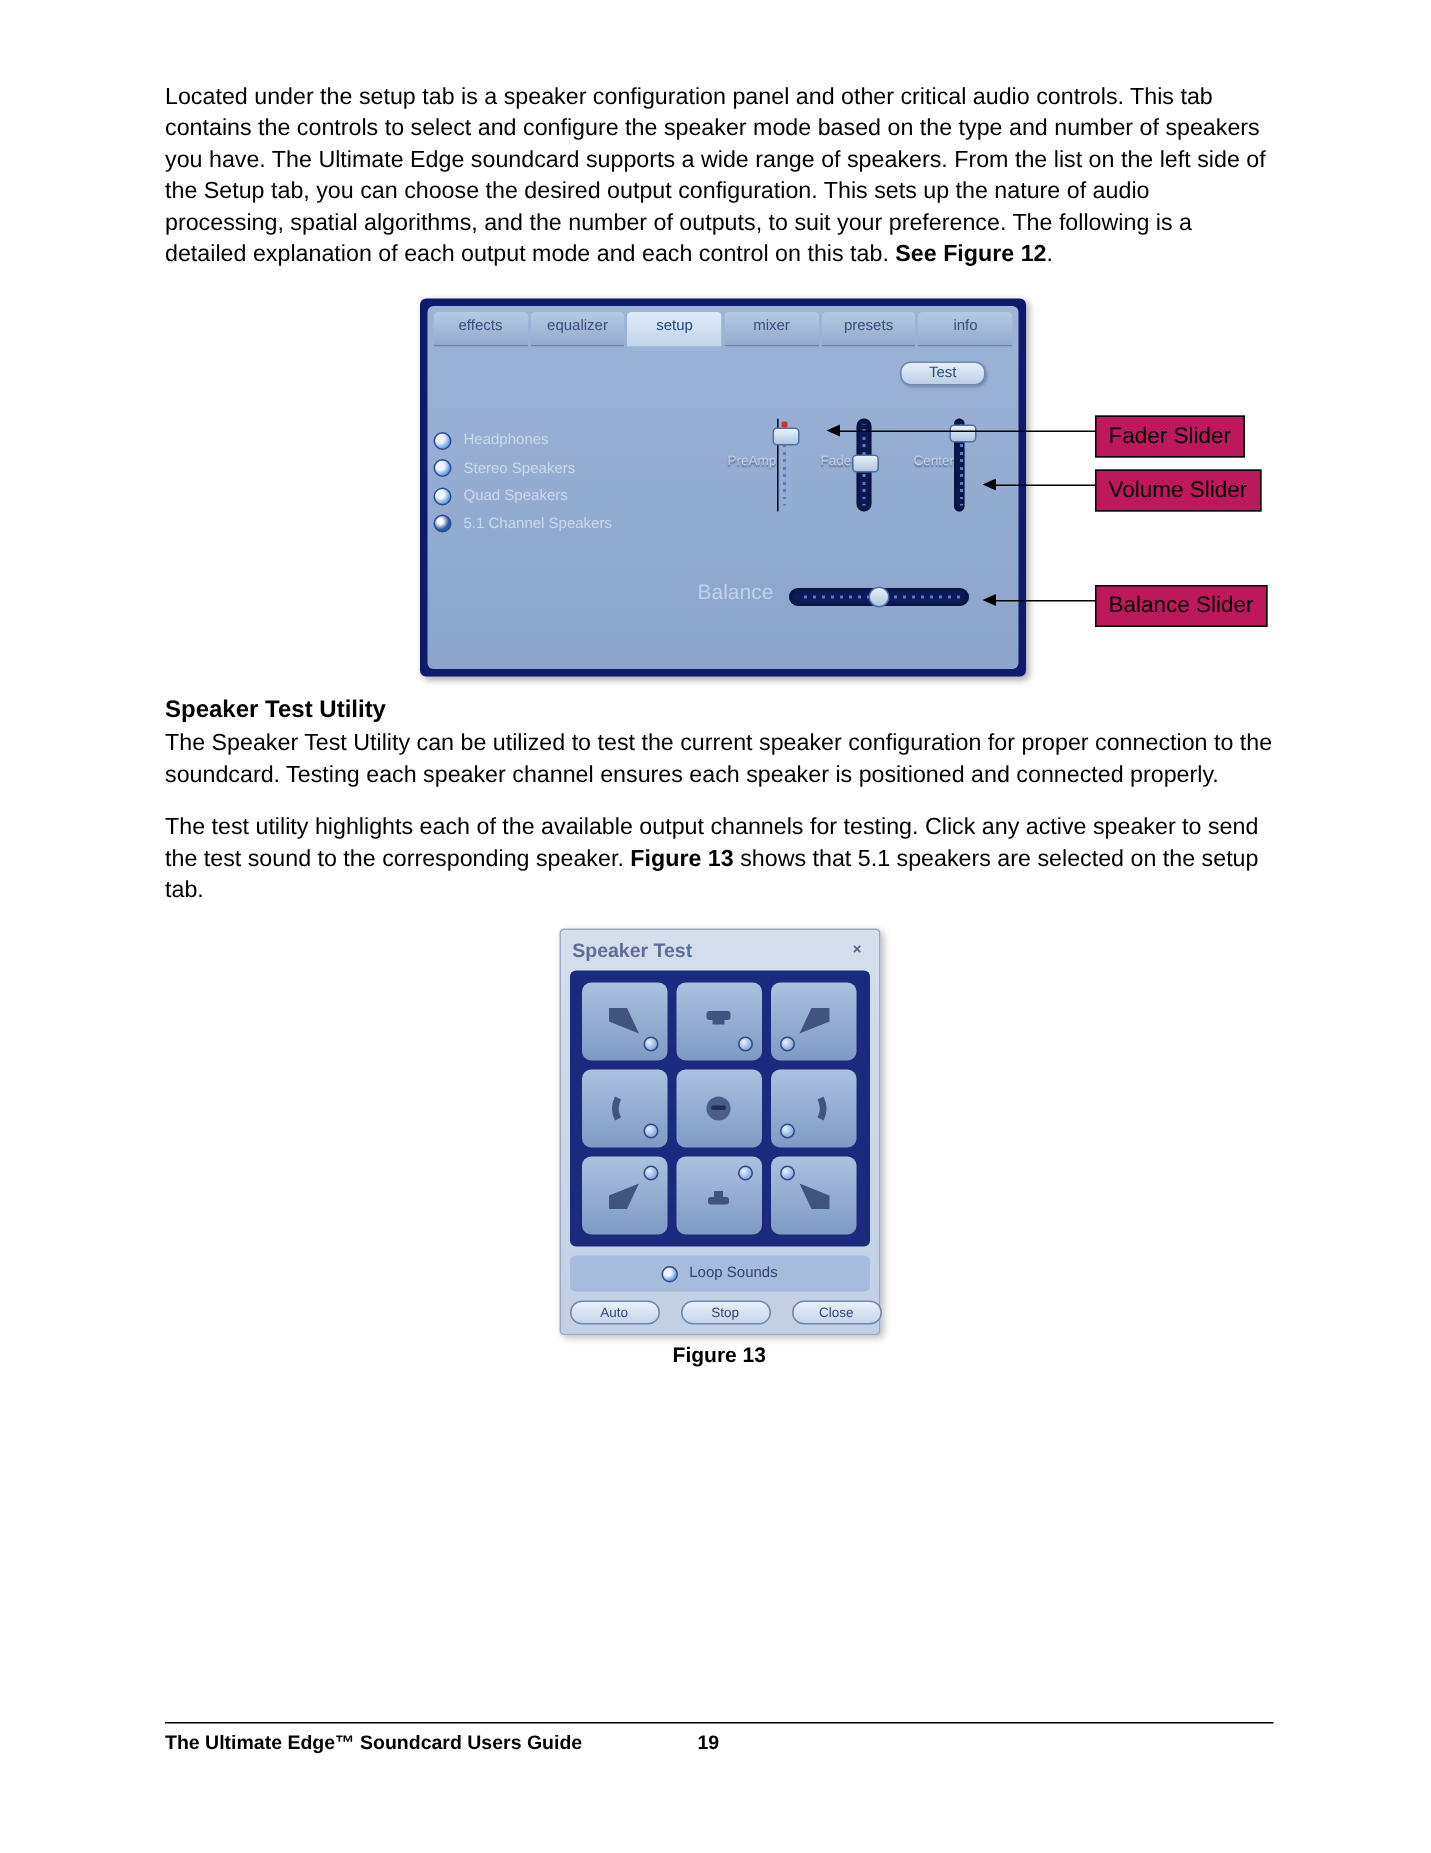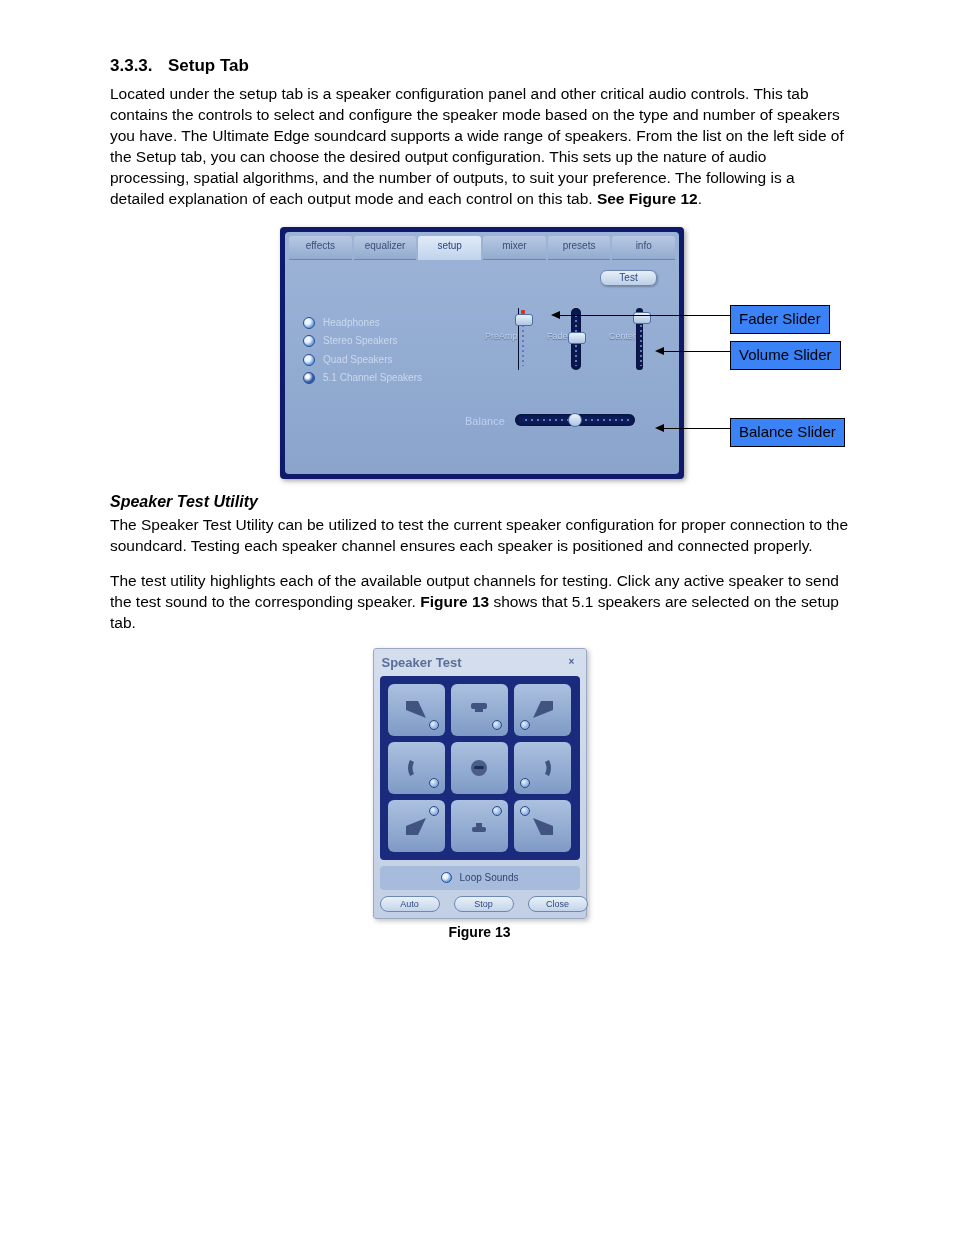--- a/index.html
+++ b/index.html
@@ -2,52 +2,52 @@
 <html><head>
 <meta charset="utf-8">
 <style>
 body{margin:0;background:#fff;font-family:Arial,Helvetica,sans-serif;font-size:15.5px;line-height:1.35;color:#000}
 .page{width:954px;height:1235px;margin:0 auto;padding:55px 105px 0 110px;box-sizing:border-box;position:relative}
 .header-bar{font-size:15.5px;padding-bottom:4px;border-bottom:4px double #000;margin-bottom:40px}
 .section-title{font-size:17px;font-weight:bold;margin:0 0 6px}
 .section-num{display:inline-block;width:58px}
 p{margin:0 0 14px}
 .fig-caption{text-align:center;font-weight:bold;font-size:14px;margin:3px 0 24px}
-.subsection-title{font-style:italic;font-weight:bold;font-size:16px;margin:12px 0 2px}
+.subsection-title{font-weight:bold;font-size:16px;margin:12px 0 2px}
 
 
 .fig12-wrap{position:relative;width:580px;margin:18px 0 2px 170px}
 .panel{width:400px;background:#0f1a6a;border:2px solid #0f1a6a;border-radius:4px;box-shadow:2px 2px 5px rgba(0,0,0,.35);position:relative}
 .panel-inner{background:linear-gradient(#9db4d7,#8aa4cc);border-radius:4px;margin:3px;padding:0 0 10px;min-height:232px;position:relative;overflow:hidden}
 .tabs{display:flex;gap:2px;padding:4px 4px 0 4px}
 .tab{flex:1;background:linear-gradient(#b7c9e3,#93abce);font-size:10px;color:#3a4d7b;text-align:center;padding:3px 0 6px;border-radius:3px 3px 0 0;border-bottom:1px solid #6d86b1;cursor:default}
 .tab.active{background:linear-gradient(#e0ebf7,#c2d4ec);color:#26467e;border-bottom:1px solid #c2d4ec}
 .panel-body{position:relative;padding:18px 12px 10px 28px;font-size:10px;color:#334e84}
 .test-btn{position:absolute;top:10px;right:22px;width:55px;height:14px;font-size:10px;line-height:13px;text-align:center;color:#274a80;background:linear-gradient(#e8f0f9,#bccfe6);border-radius:7px;border:1px solid #6b88b7;box-shadow:1px 1px 2px rgba(0,0,0,.25)}
-.radio-list{position:absolute;top:56px;left:18px}
+.radio-list{position:absolute;top:56px;left:4px}
 .radio-row{display:flex;align-items:center;margin-bottom:5px;font-size:10px;color:#ccd8ee}
 .radio{width:10px;height:10px;border-radius:50%;background:radial-gradient(circle at 35% 35%,#eef5ff 30%,#64a0e0 70%);border:1px solid #2a4d8f;margin-right:8px}
 .radio.sel{background:radial-gradient(circle at 35% 35%,#fff 20%,#2e5aa8 60%)}
 .sliders{position:absolute;top:48px;left:200px;display:flex;gap:28px}
 .slider-col{display:flex;flex-direction:row;align-items:center;width:34px}
 .slider-col .lbl{font-size:9px;color:#bfd1ee;margin-bottom:6px;text-shadow:0 1px 1px rgba(0,0,0,.4)}
 .vslider{width:10px;height:62px;background:#0c1a55;border-radius:5px;position:relative;box-shadow:inset 0 0 4px rgba(0,0,0,.6)}
 .vslider::before{content:'';position:absolute;left:4px;top:4px;bottom:4px;width:2px;background:repeating-linear-gradient(transparent 0 3px,#5a7dc0 3px 5px)}
 .thumb{position:absolute;left:-3px;width:16px;height:10px;background:linear-gradient(#e9f2fb,#aec5e2);border-radius:3px;border:1px solid #4d6fa6}
 .preamp .thumb{top:6px}
 .preamp::after{content:'';position:absolute;left:3px;top:2px;width:4px;height:4px;background:#d52c2c;border-radius:1px}
 .fader .thumb{top:24px}
 .center .thumb{top:4px}
-.balance-row{position:absolute;left:180px;top:154px;display:flex;align-items:flex-start;color:#bfd1ee;font-size:11px}
+.balance-row{position:absolute;left:180px;top:154px;display:flex;align-items:flex-end;color:#bfd1ee;font-size:14px}
 .balance-row .lbl{margin-right:10px}
 .hslider{width:120px;height:12px;background:#0d1c5a;border-radius:6px;position:relative;box-shadow:inset 0 0 4px rgba(0,0,0,.6)}
 .hslider::before{content:'';position:absolute;top:5px;left:6px;right:6px;height:2px;background:repeating-linear-gradient(90deg,transparent 0 4px,#5a7dc0 4px 6px)}
 .hslider .thumb{top:-1px;left:53px;width:12px;height:12px;border-radius:50%}
 .callout-line{position:absolute;border-top:1px solid #000}
-.callout-box{position:absolute;border:1px solid #000;background:#3b82f6;padding:3px 8px;font-size:15px;white-space:nowrap}
+.callout-box{position:absolute;border:1px solid #000;background:#be185d;padding:3px 8px;font-size:15px;white-space:nowrap}
 .arrow-head{position:absolute;width:0;height:0;border-top:4px solid transparent;border-bottom:4px solid transparent;border-right:9px solid #000}
 
 
 .fig13{width:212px;margin:6px auto 4px;border:1px solid #9ba8c4;background:linear-gradient(#d5deed,#c2cfe4);border-radius:3px;box-shadow:2px 2px 5px rgba(0,0,0,.25)}
 .fig13-title{font-size:13px;font-weight:bold;color:#5a6e99;padding:5px 8px 3px;display:flex;justify-content:space-between;align-items:center}
 .fig13-title .closex{width:12px;height:12px;font-size:10px;line-height:12px;text-align:center;color:#4e6394}
 .grid{background:#1a2b7e;margin:2px 6px 6px;border-radius:4px;padding:8px;display:grid;grid-template-columns:repeat(3,1fr);grid-template-rows:repeat(3,52px);gap:6px}
 .spk{background:linear-gradient(#acc1e0,#7e9ac5);border-radius:6px;position:relative;display:flex;align-items:center;justify-content:center;color:#303f72}
 .spk .dot{position:absolute;width:8px;height:8px;border-radius:50%;border:1px solid #2f4a82;background:radial-gradient(circle at 35% 35%,#e8f2ff,#5d8fd1)}
 .spk svg{width:24px;height:24px;fill:#40547f}
@@ -57,23 +57,20 @@
 .pill-btn{flex:0 0 auto;min-width:46px;font-size:9px;text-align:center;color:#2c4879;background:linear-gradient(#eaf1fa,#c3d4ea);border:1px solid #6d88b4;border-radius:8px;padding:1px 6px}
 
 .footer{position:absolute;left:110px;right:105px;bottom:64px;border-top:1px solid #000;padding-top:4px;font-size:13px;font-weight:bold}
 .footer .pg{position:absolute;left:355px}
 </style>
 </head>
 <body>
 
 <div class="page">
 
-  <h3 class="section-title">
-    <span class="section-num">3.3.3.</span><span>Setup Tab</span>
-  </h3>
 
   <p><span>Located under the setup tab is a speaker configuration panel and other critical audio controls. This tab contains the controls to select and configure the speaker mode based on the type and number of speakers you have.  The Ultimate Edge soundcard supports a wide range of speakers. From the list on the left side of the Setup tab, you can choose the desired output configuration. This sets up the nature of audio processing, spatial algorithms, and the number of outputs, to suit your preference. The following is a detailed explanation of each output mode and each control on this tab. </span><b>See Figure 12</b>.</p>
 
   <div class="fig12-wrap">
     <div class="panel">
       <div class="panel-inner">
         <div class="tabs">
           <div class="tab">effects</div>
           <div class="tab">equalizer</div>
           <div class="tab active">setup</div>
@@ -220,13 +217,17 @@
         <span>Loop Sounds</span>
       </div>
     <div class="btn-row">
       <div class="pill-btn">Auto</div>
       <div class="pill-btn">Stop</div>
       <div class="pill-btn">Close</div>
     </div>
   </div>
   <div class="fig-caption">Figure 13</div>
 
+  <div class="footer">
+    <span>The Ultimate Edge™ Soundcard Users Guide</span>
+    <span class="pg">19</span>
+  </div>
 </div>
 
 </body></html>

